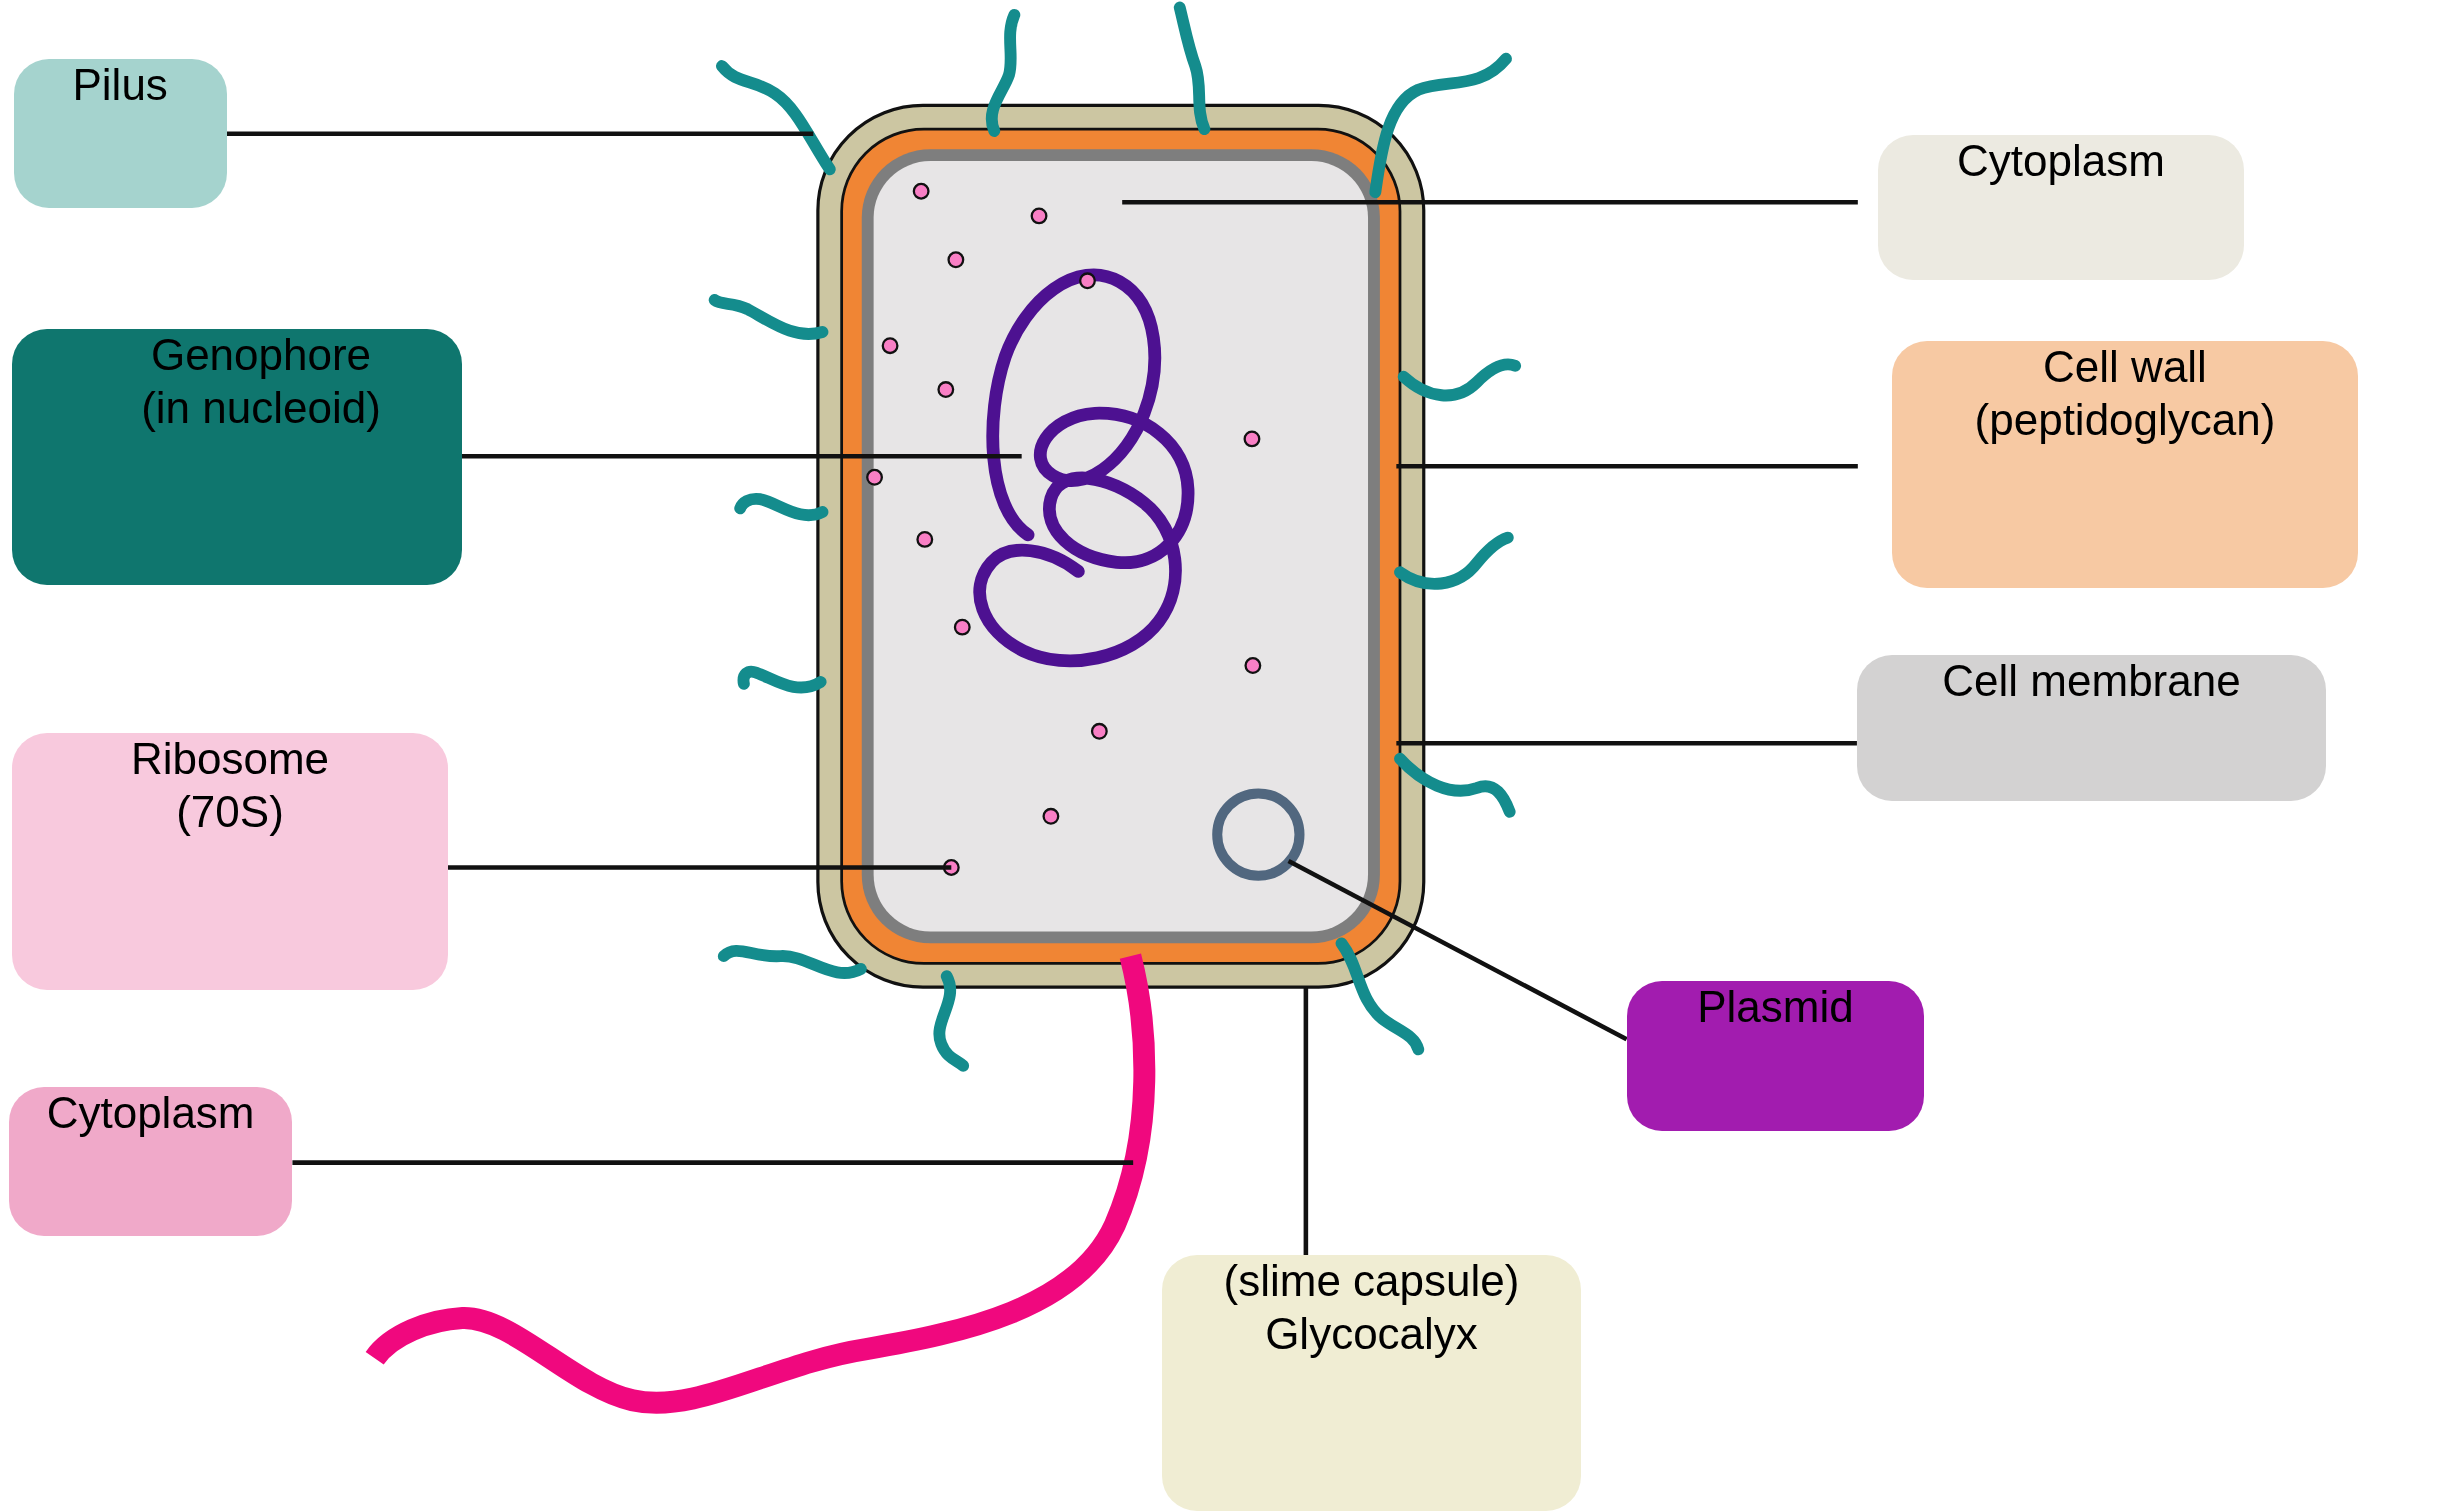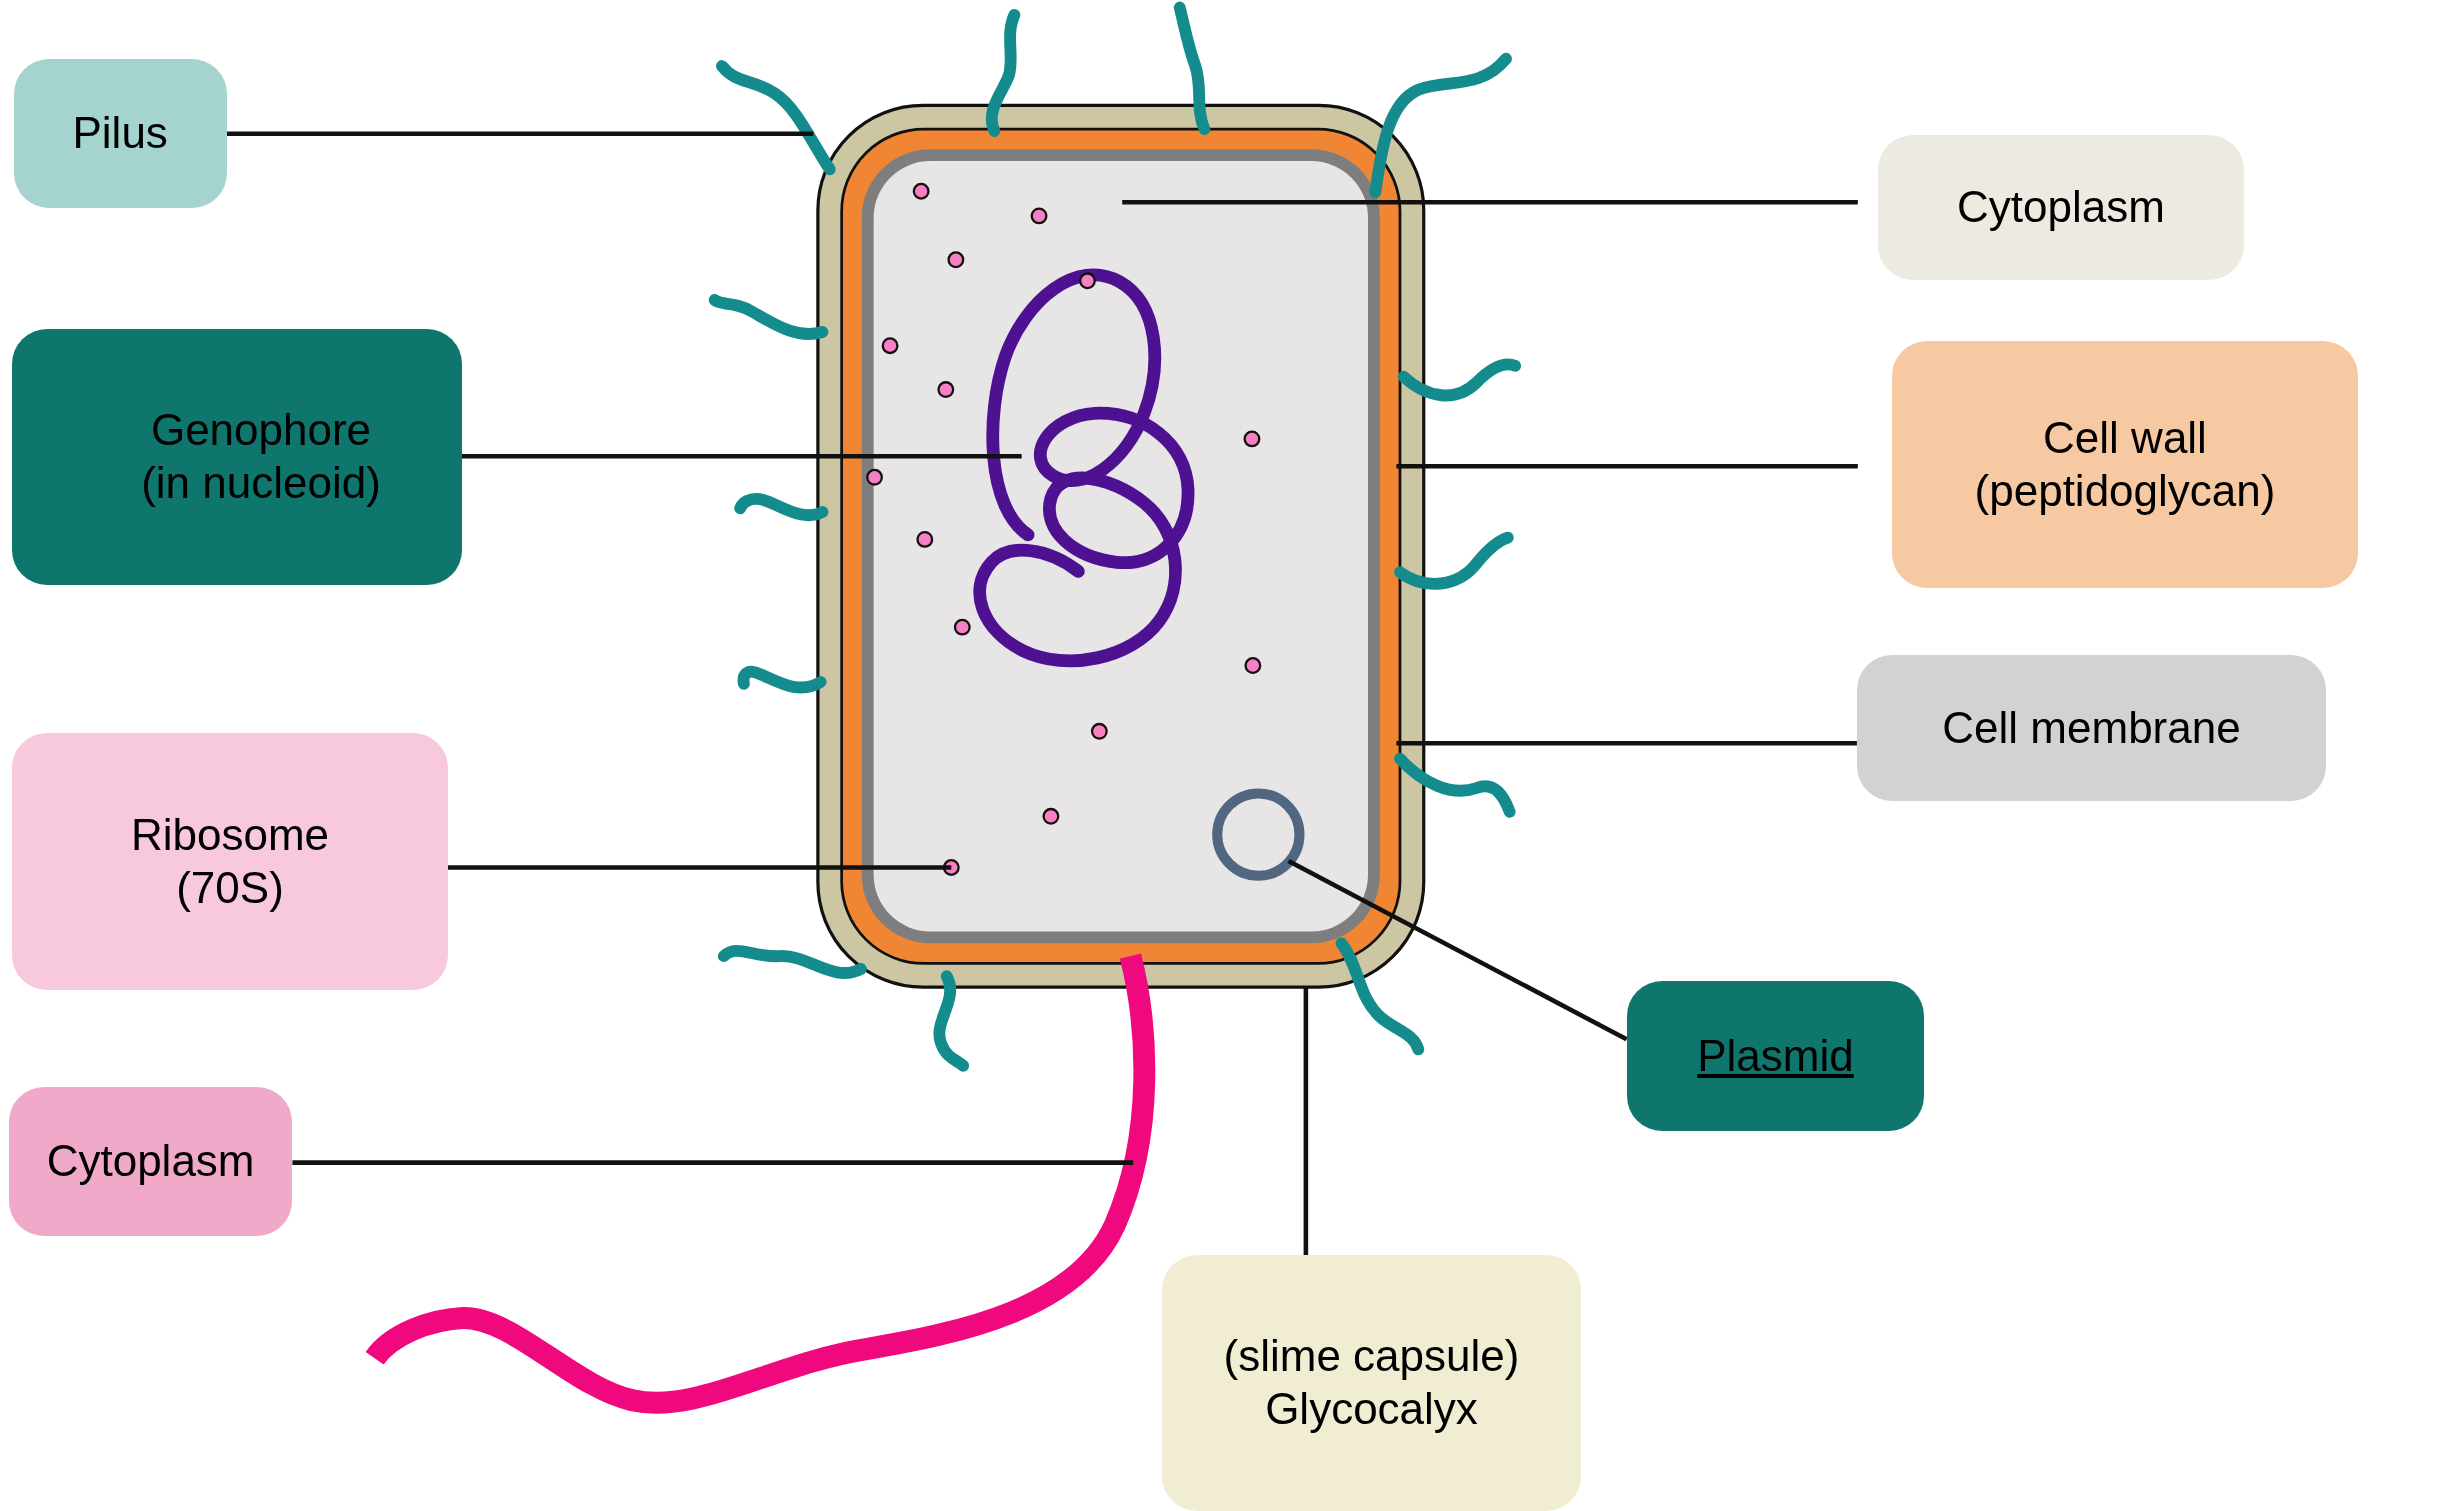--- a/index.html
+++ b/index.html
@@ -1,20 +1,20 @@
 <!DOCTYPE html>
 <html style="font-size:14.6px"><head>
 <meta charset="utf-8">
 <style>
   html,body{margin:0;padding:0;background:#ffffff;}
   body{width:2450px;height:1512px;overflow:hidden;font-family:"Liberation Sans", sans-serif;}
   .stage{position:relative;width:2450px;height:1512px;background:#fff;}
   .stage svg{position:absolute;left:0;top:0;}
   .label{
-    position:absolute;display:flex;align-items:center;justify-content:center;
+    position:absolute;display:flex;justify-content:center;
     text-align:center;border-radius:35px;color:#000;font-size:44px;line-height:1.2;
     font-family:"Liberation Sans", sans-serif;
   }
   .label .inner{width:100%;}
   
   .lbl-pilus       {left:13.7px;   top:59px;   width:213px; height:149px;}
   .lbl-genophore   {left:12px;   top:329px;  width:402px; height:256px;}
   .lbl-ribosome    {left:12px;   top:733px;  width:436px; height:257px;}
   .lbl-flagellum   {left:9.1px;   top:1087px; width:283px; height:149px;}
   .lbl-cytoplasm   {left:1858px; top:135px;  width:366px; height:145px;margin-left:20px;}
@@ -136,21 +136,21 @@
     <div class="inner">
       <div>Cell wall</div>
       <div>(peptidoglycan)</div>
     </div>
   </div>
 
   <div class="label lbl-membrane" style="background: rgb(211, 210, 210);">
     <div class="inner">Cell membrane</div>
   </div>
 
-  <div class="label lbl-plasmid" style="background: #0f766e; text-decoration: underline;">
+  <div class="label lbl-plasmid" style="background: #a21caf;">
     <div class="inner">Plasmid</div>
   </div>
 
   <div class="label lbl-glycocalyx" style="background: rgb(240, 237, 211);">
     <div class="inner">
       <div>(slime capsule)</div>
       <div>Glycocalyx</div>
     </div>
   </div>
 

